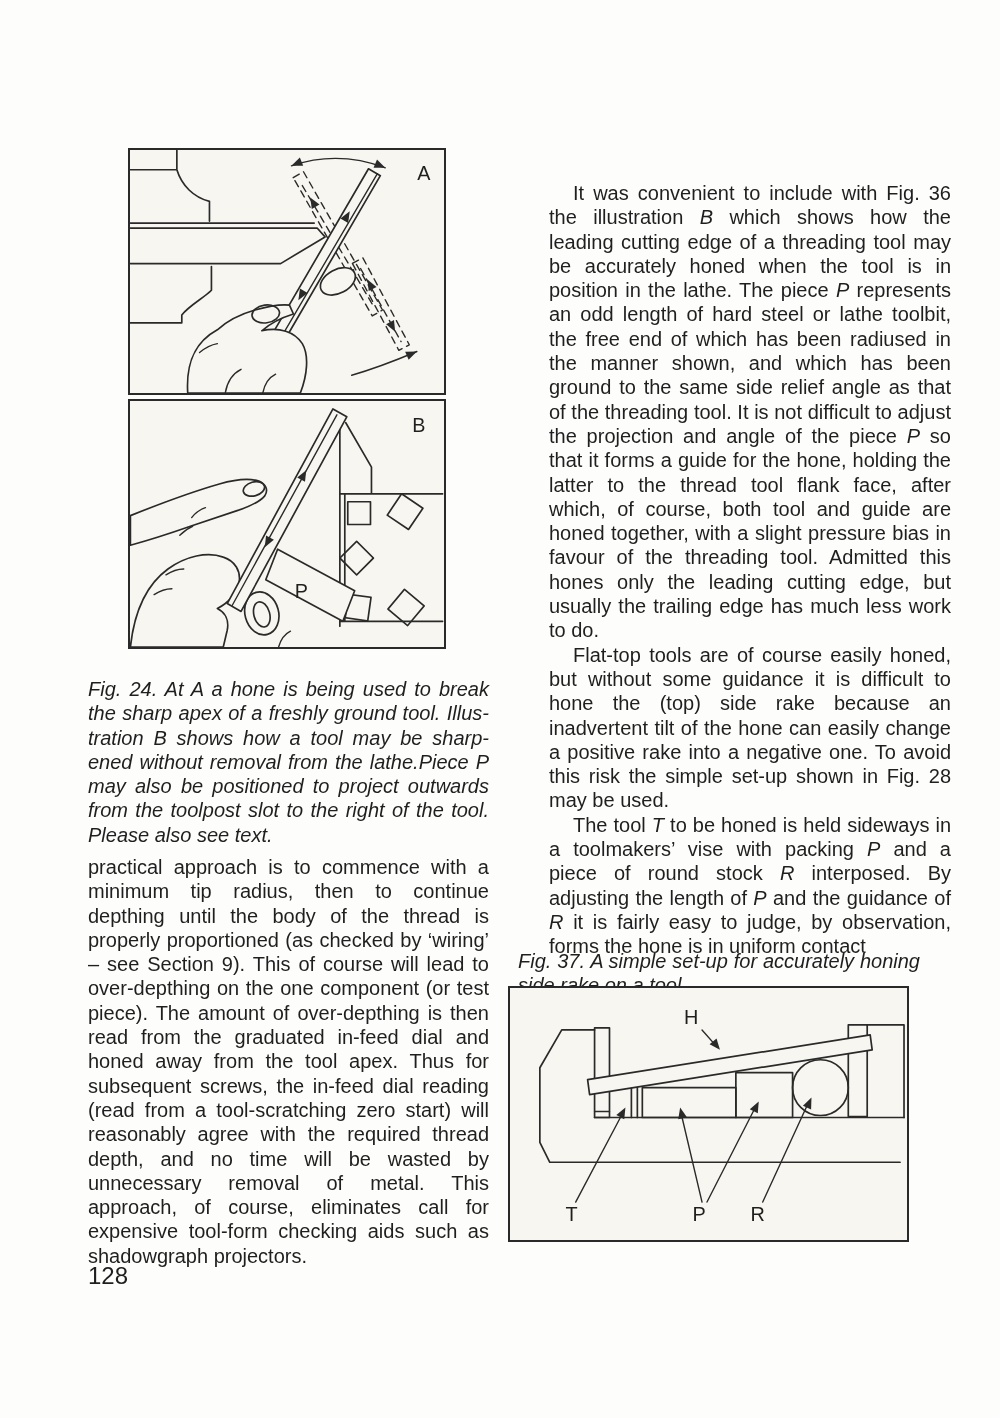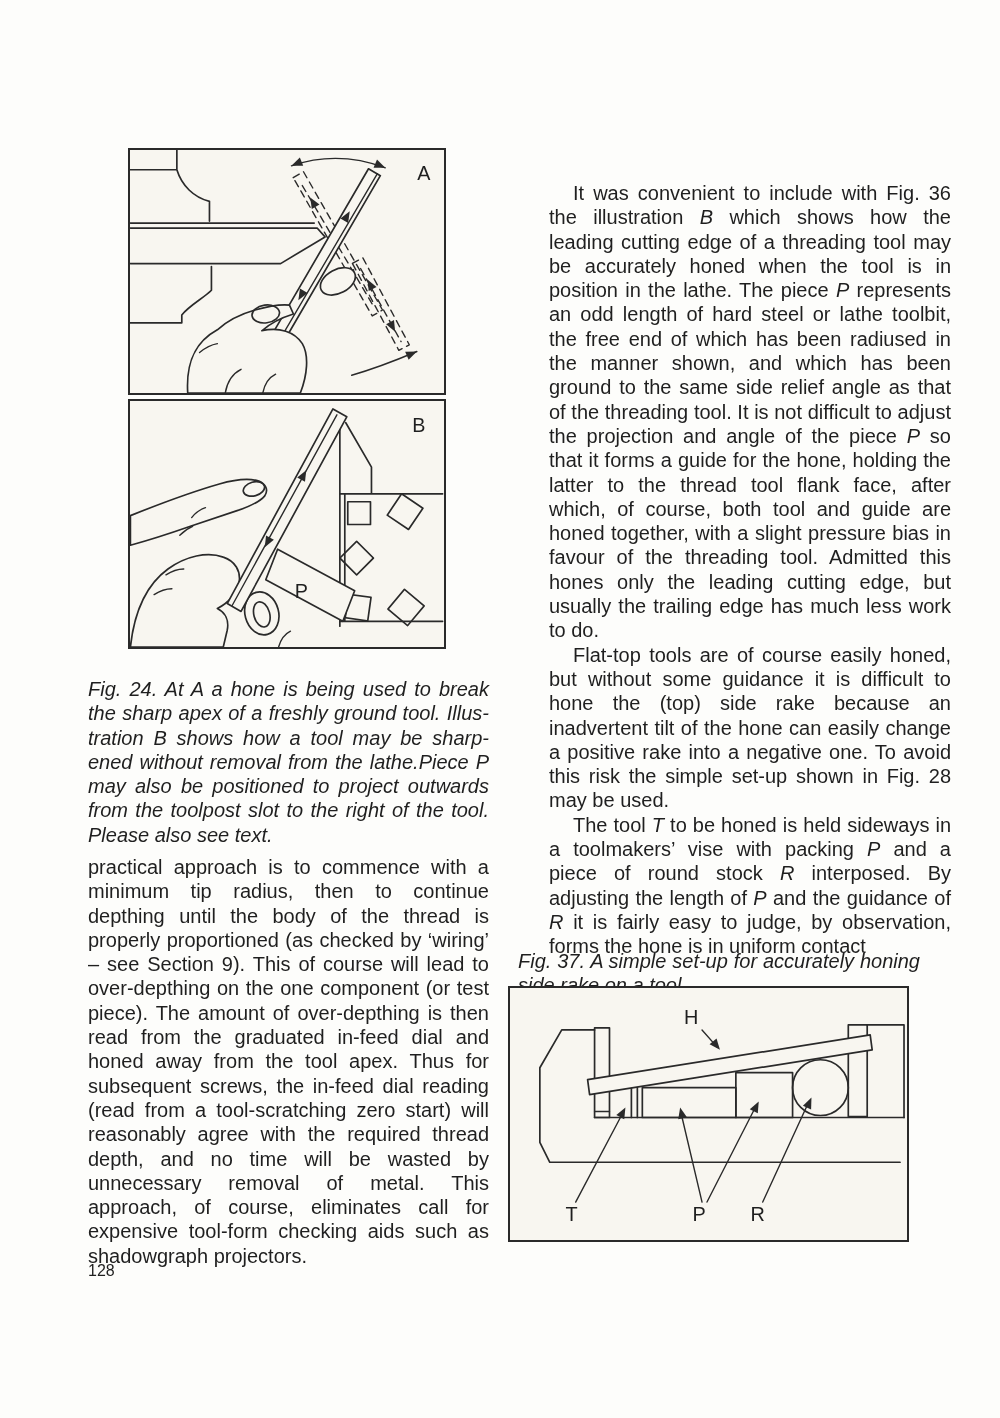--- a/index.html
+++ b/index.html
@@ -32,21 +32,21 @@
   .dash { stroke-dasharray:7 5; }
   .ah { fill:#2a2a2a; stroke:none; }
   text.figlabel {
     font-family:"Liberation Sans","DejaVu Sans",sans-serif;
     font-size:20px; fill:#1f1f1f;
   }
   #figA { left:128px; top:148px; width:318px; height:247px; }
   #figB { left:128px; top:399px; width:318px; height:250px; }
   #cap36 { left:88px; top:657px; width:401px; }
   #leftbody { left:88px; top:843px; width:401px;margin-top:12px; }
-  #pageno { position:absolute; left:88px; top:1262px; font-size:16px; }
+  #pageno { position:absolute; left:88px; top:1262px; font-size:24px; }
   #rightcol { left:549px; top:145px; width:402px;margin-top:36px; }
   #rightcol p + p { margin-top:0; }
   #cap37 { left:518px; top:929px; width:402px; }
   #fig37 { left:508px; top:986px; width:401px; height:256px; }
 </style>
 </head>
 <body>
 
 <div class="page">
 

